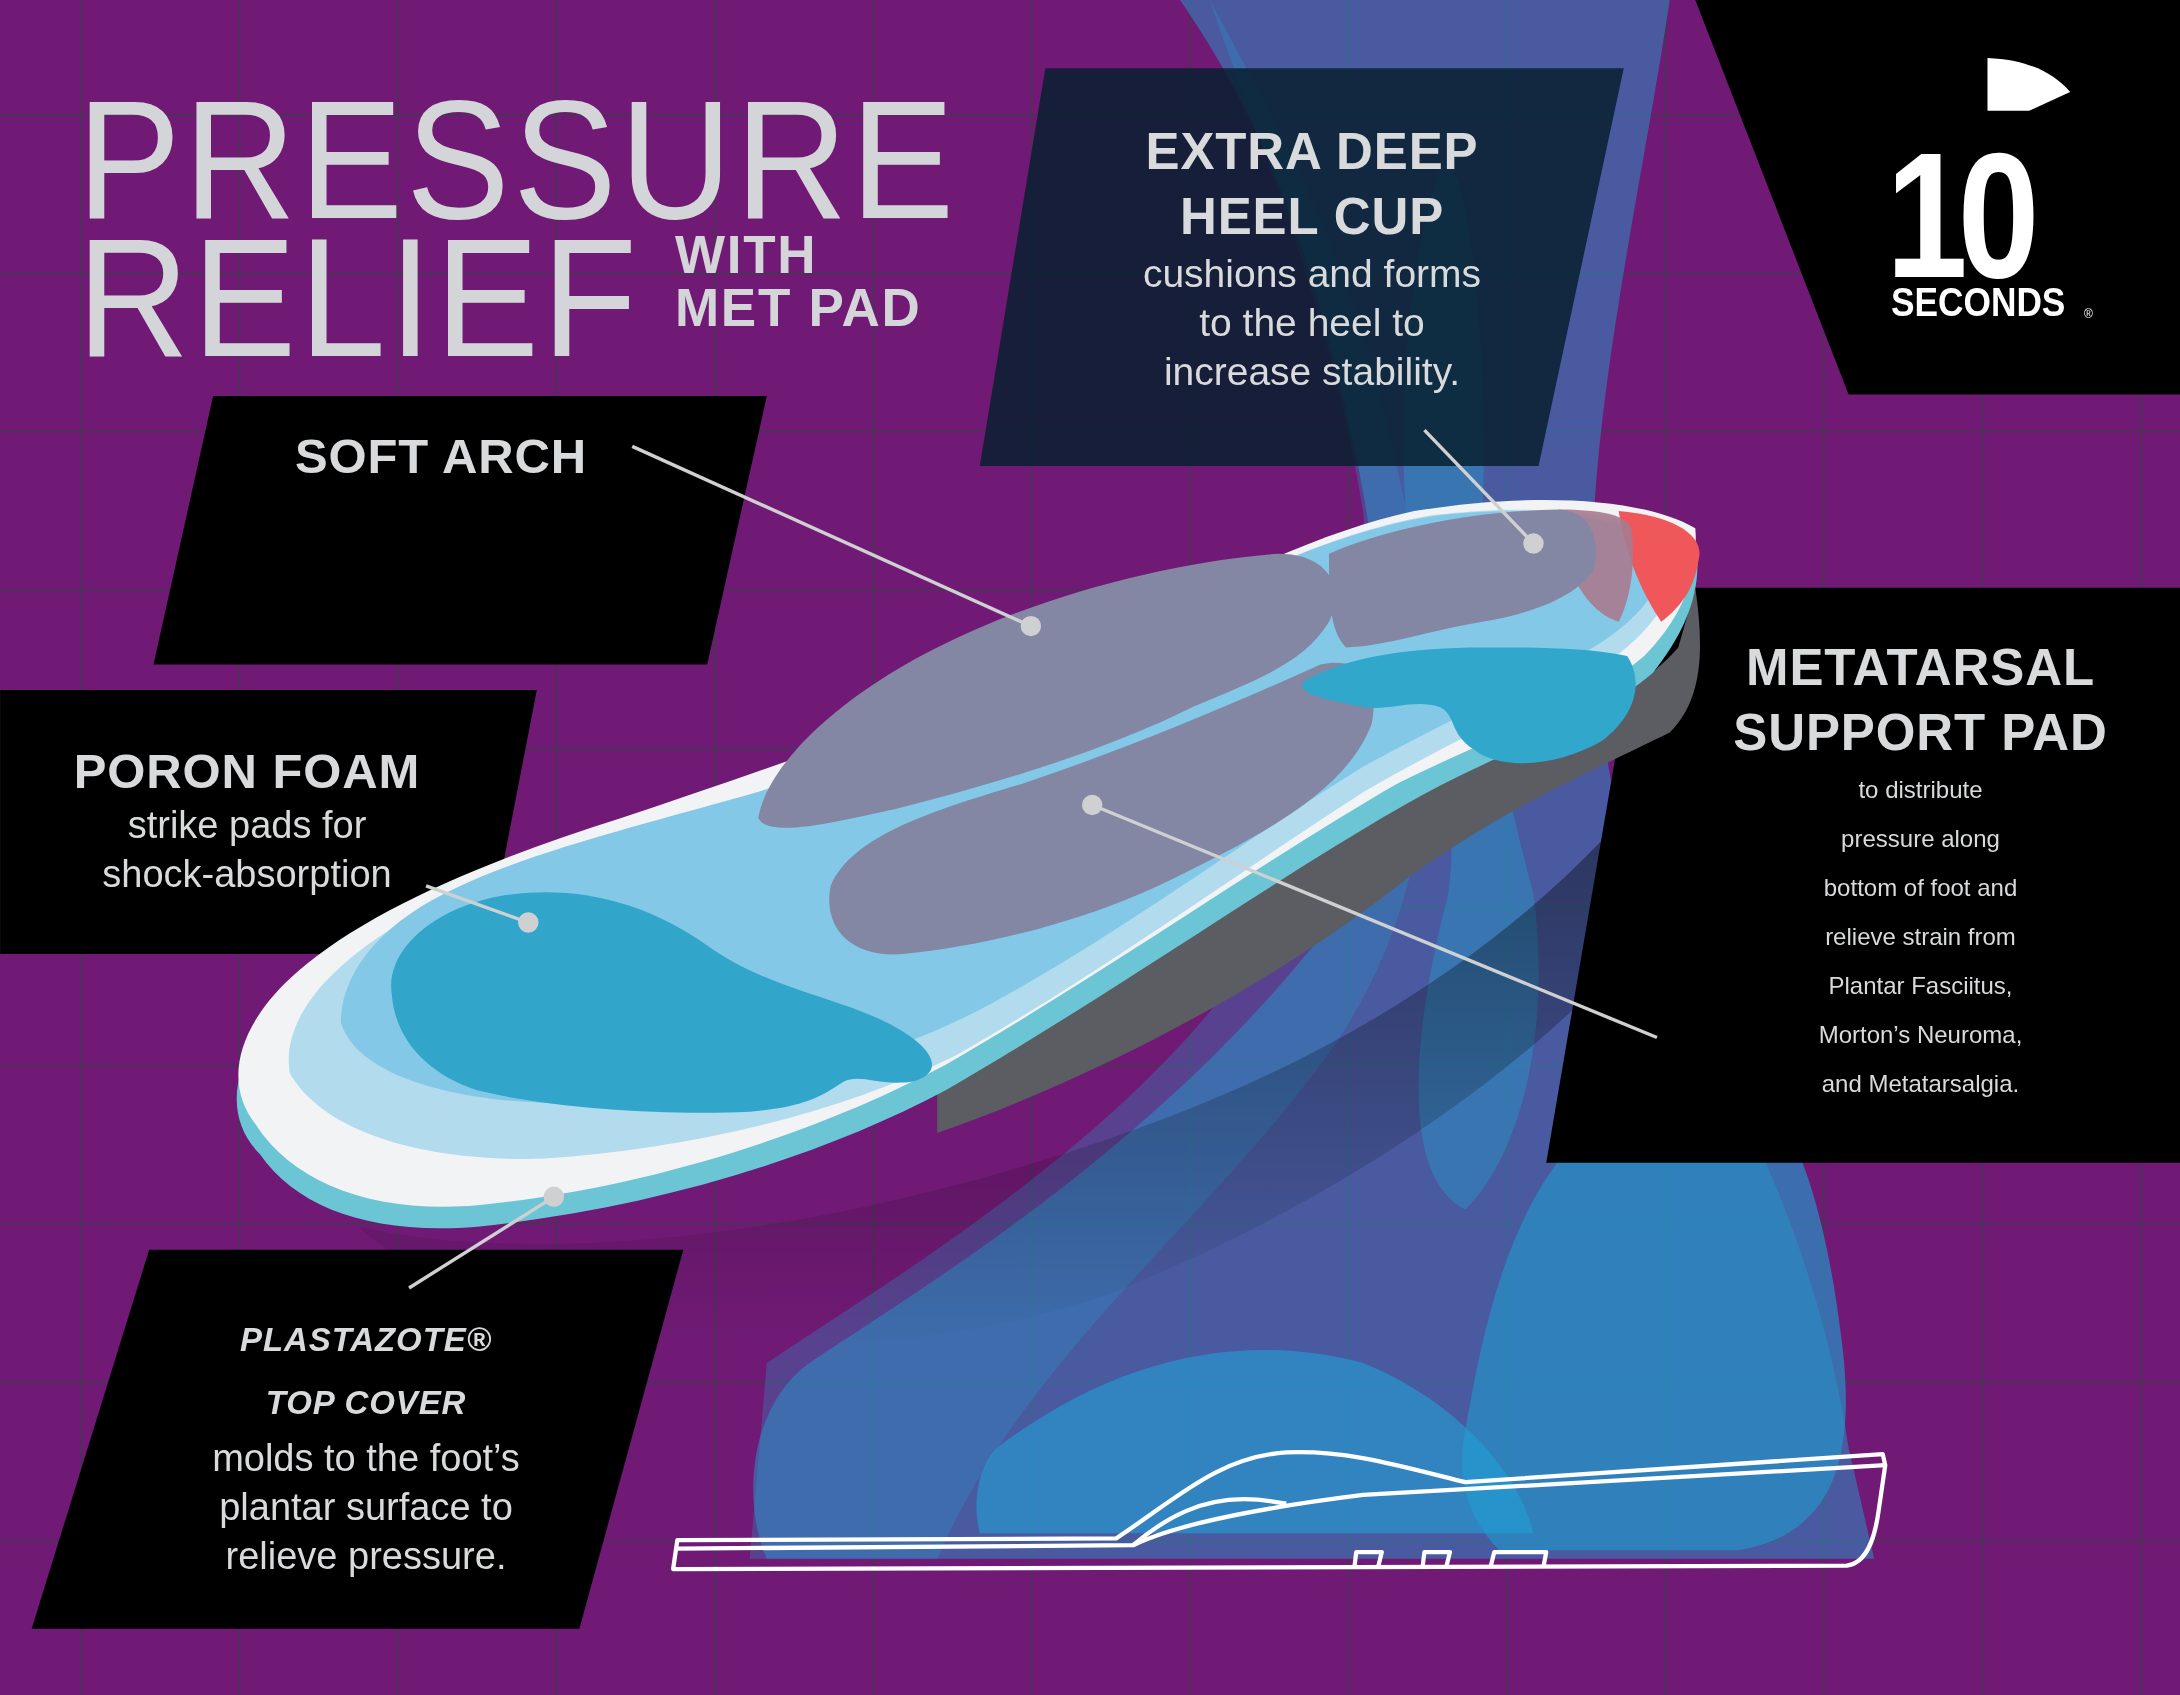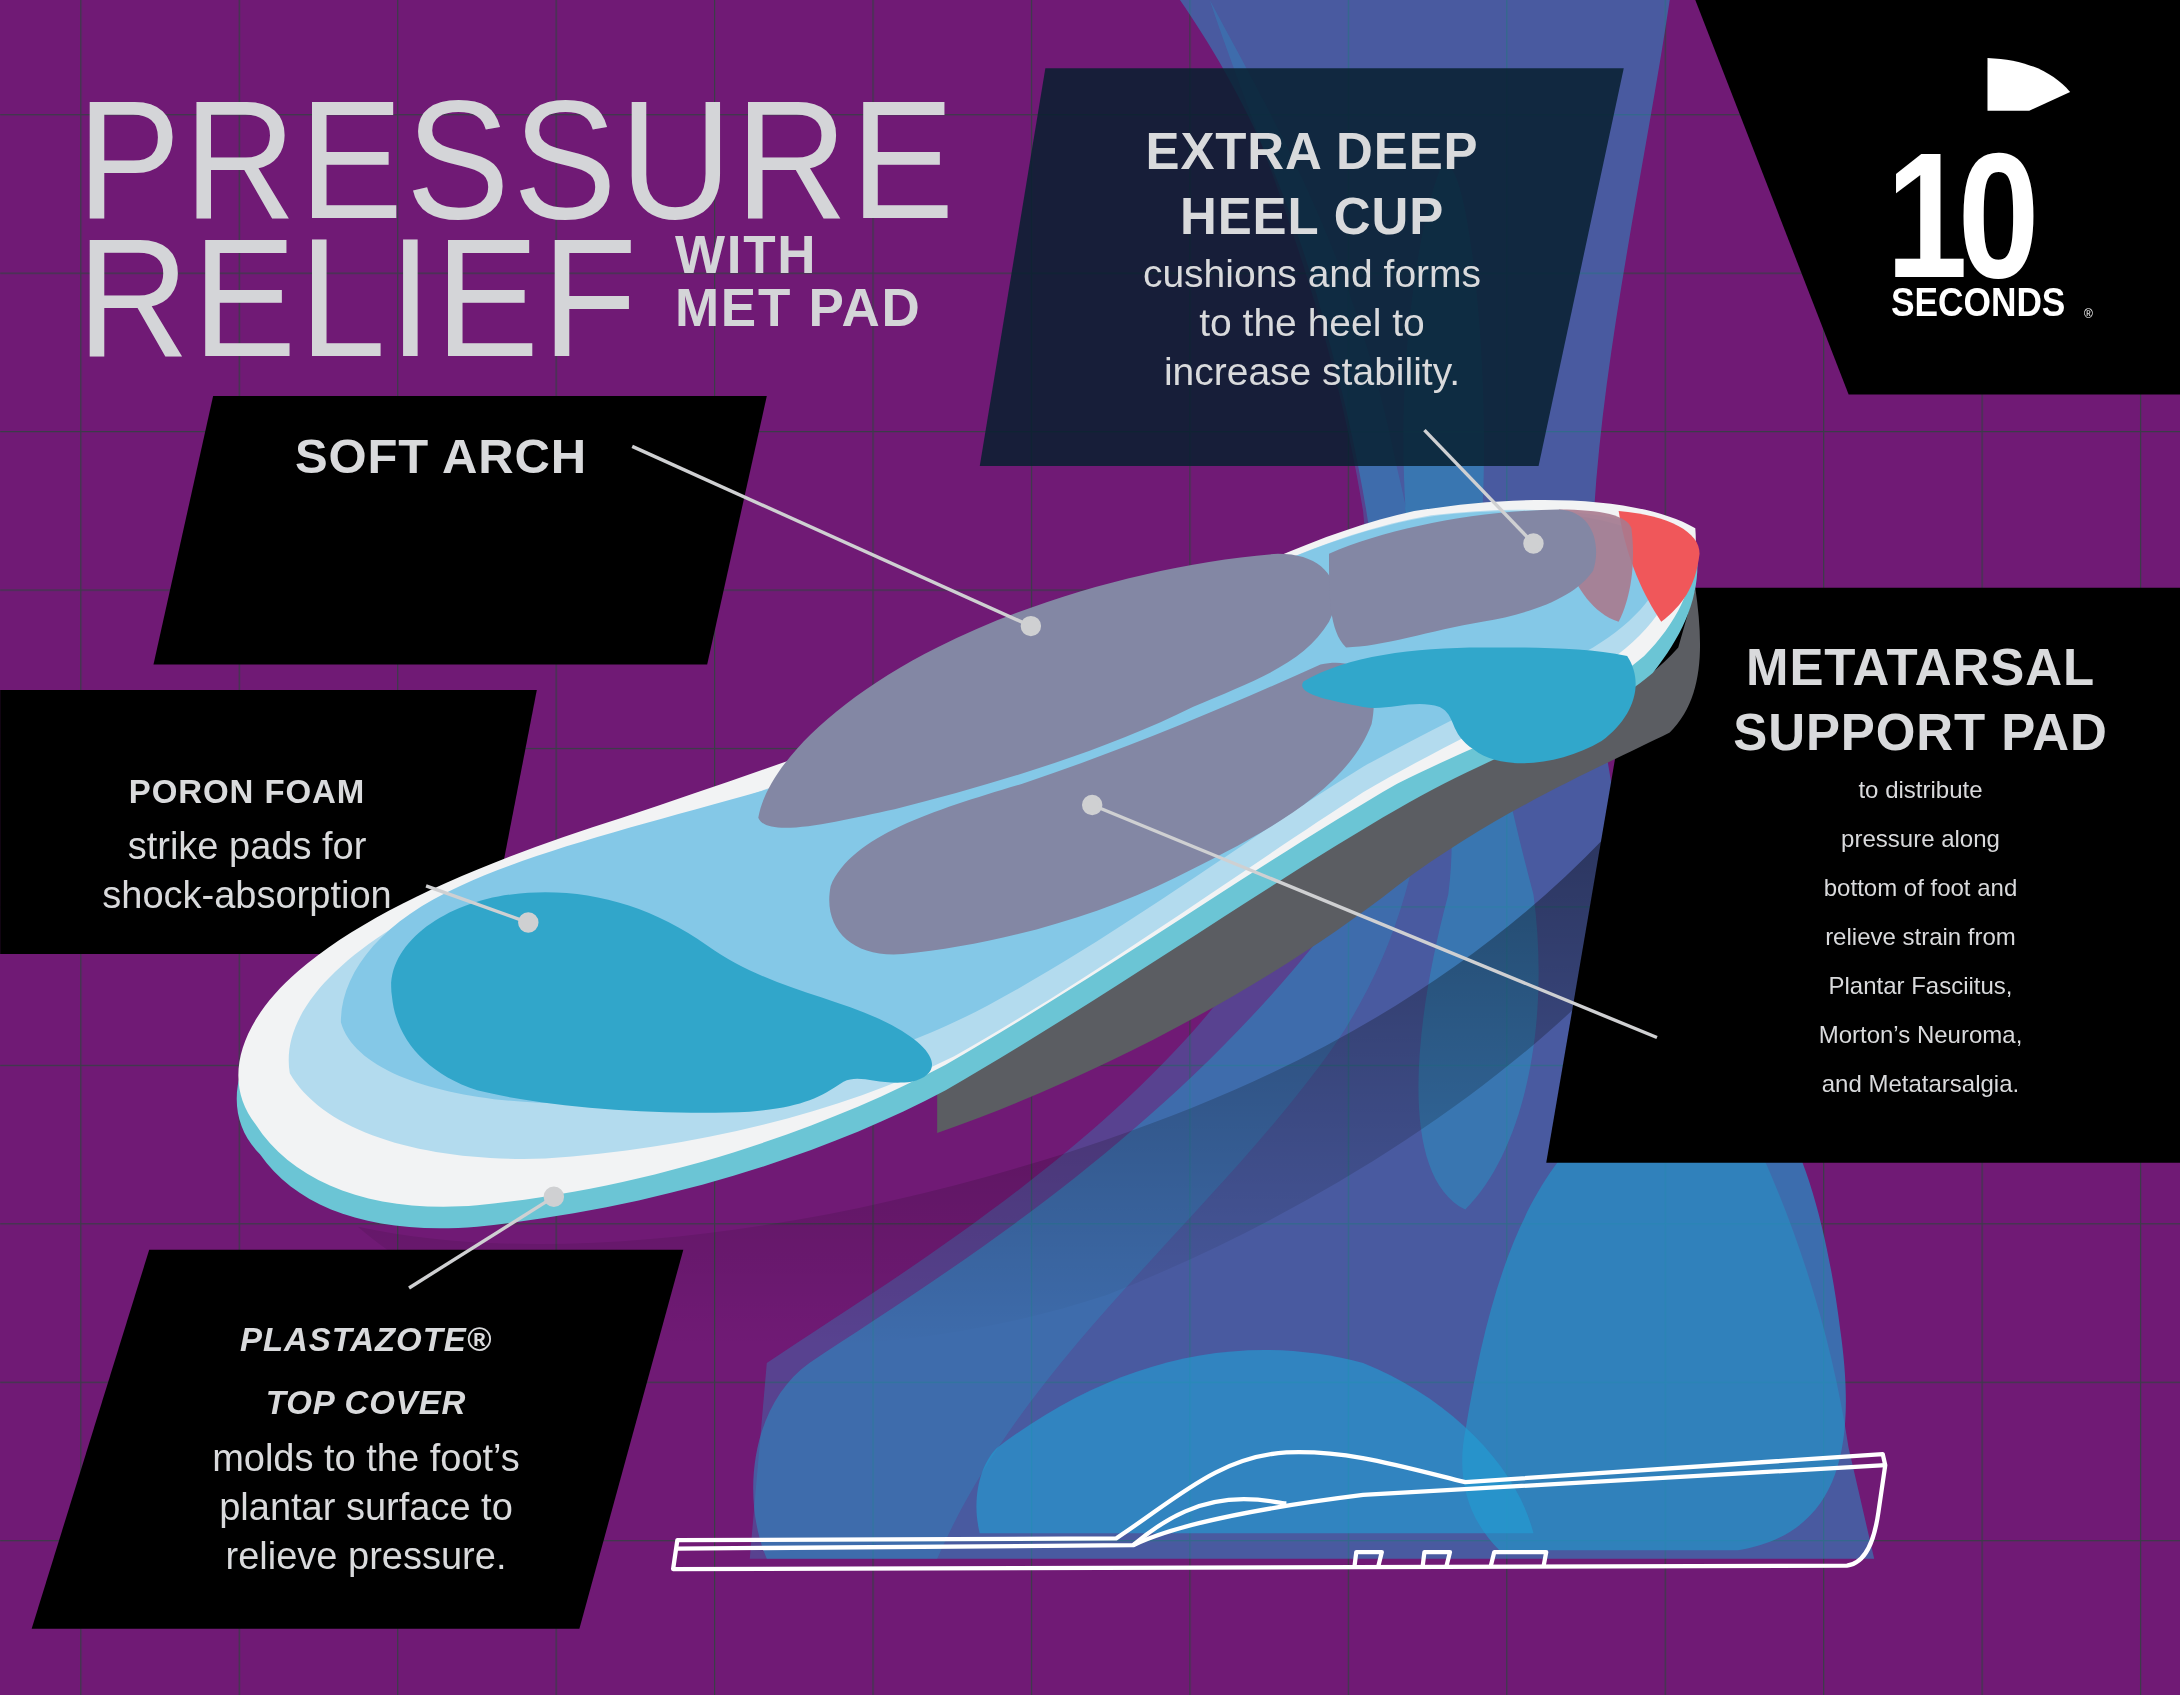--- a/index.html
+++ b/index.html
@@ -128,21 +128,21 @@
     </div>
   </div>
 
   <div class="txt" style="left:211px;top:426px;width:460px;">
     <div class="head" style="font-size:49px;line-height:60px;">
       <div>SOFT ARCH</div>
     </div>
   </div>
 
   <div class="txt" style="left:34px;top:741px;width:426px;">
-    <div class="head" style="font-size:33px;line-height:60px;margin-top:21px;">
+    <div class="head" style="font-size:49px;line-height:60px;">
       <div>PORON FOAM</div>
     </div>
     <div class="body" style="font-size:38px;line-height:49px;">
       <div>strike pads for</div>
       <div>shock-absorption</div>
     </div>
   </div>
 
   <div class="txt" style="left:1695px;top:635px;width:451px;">
     <div class="head" style="font-size:51px;line-height:65px;">

